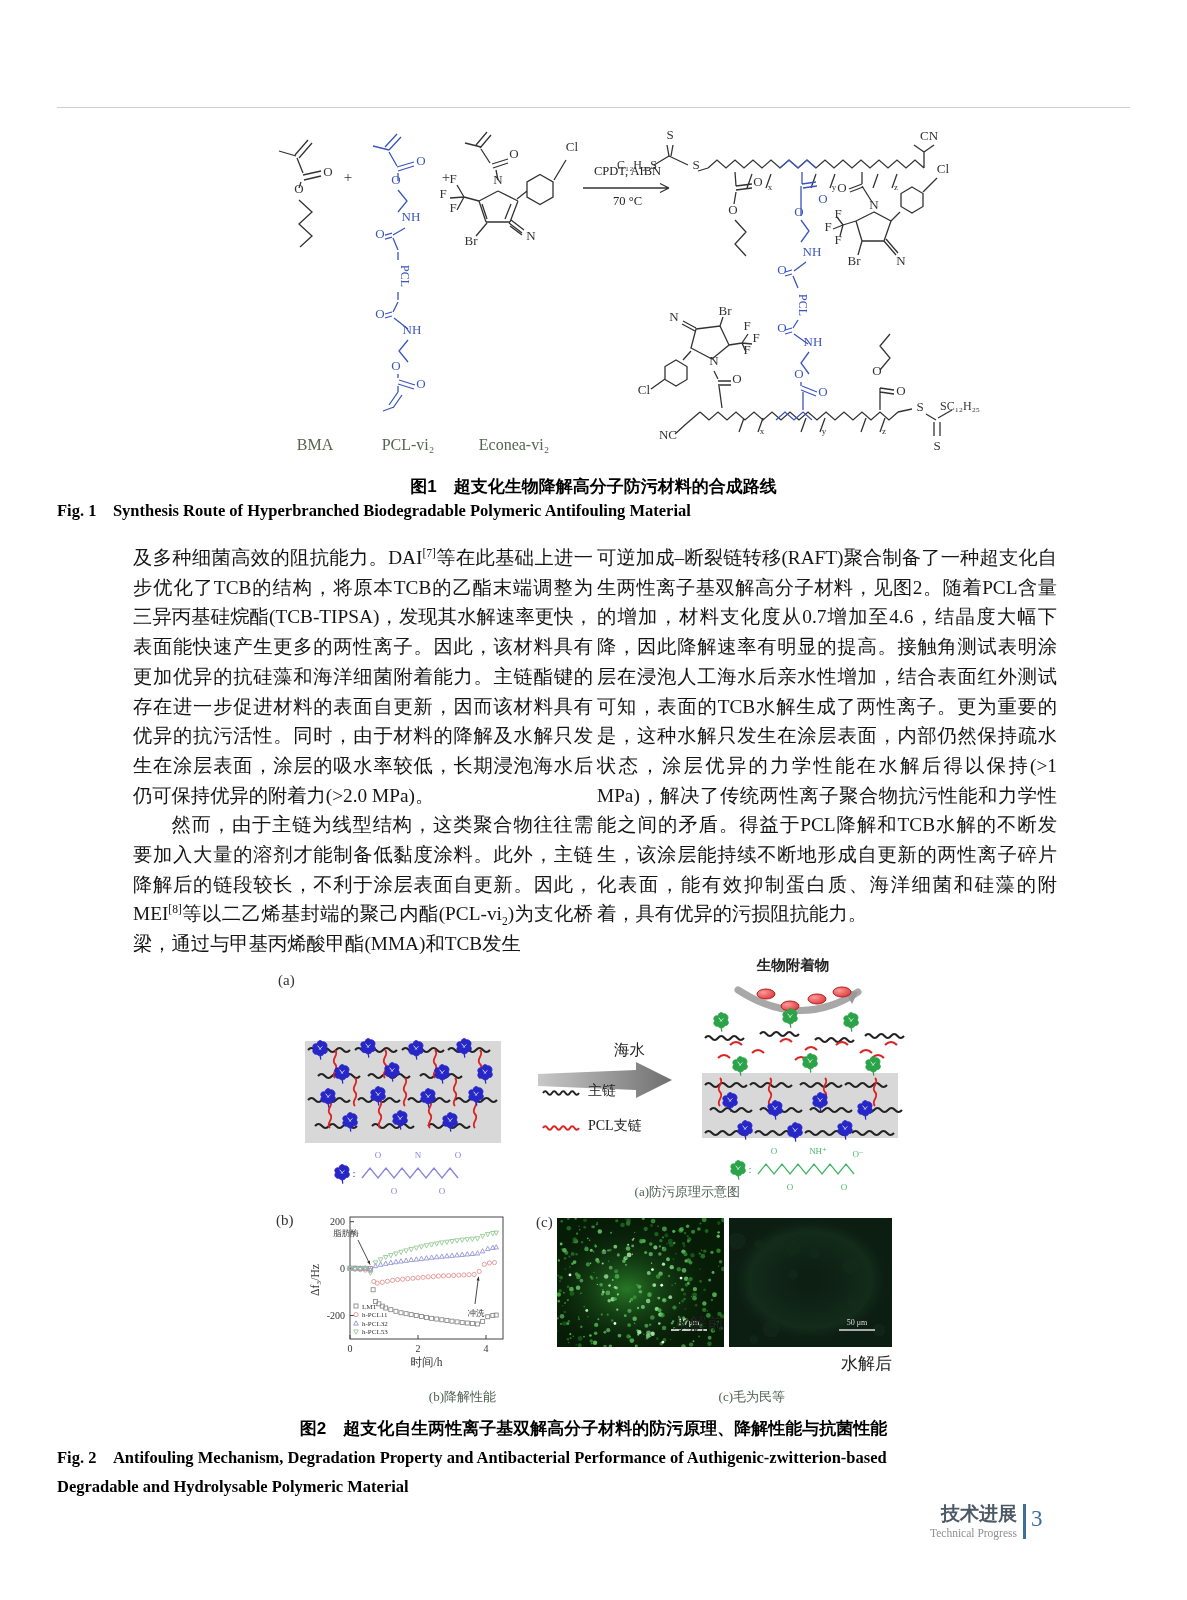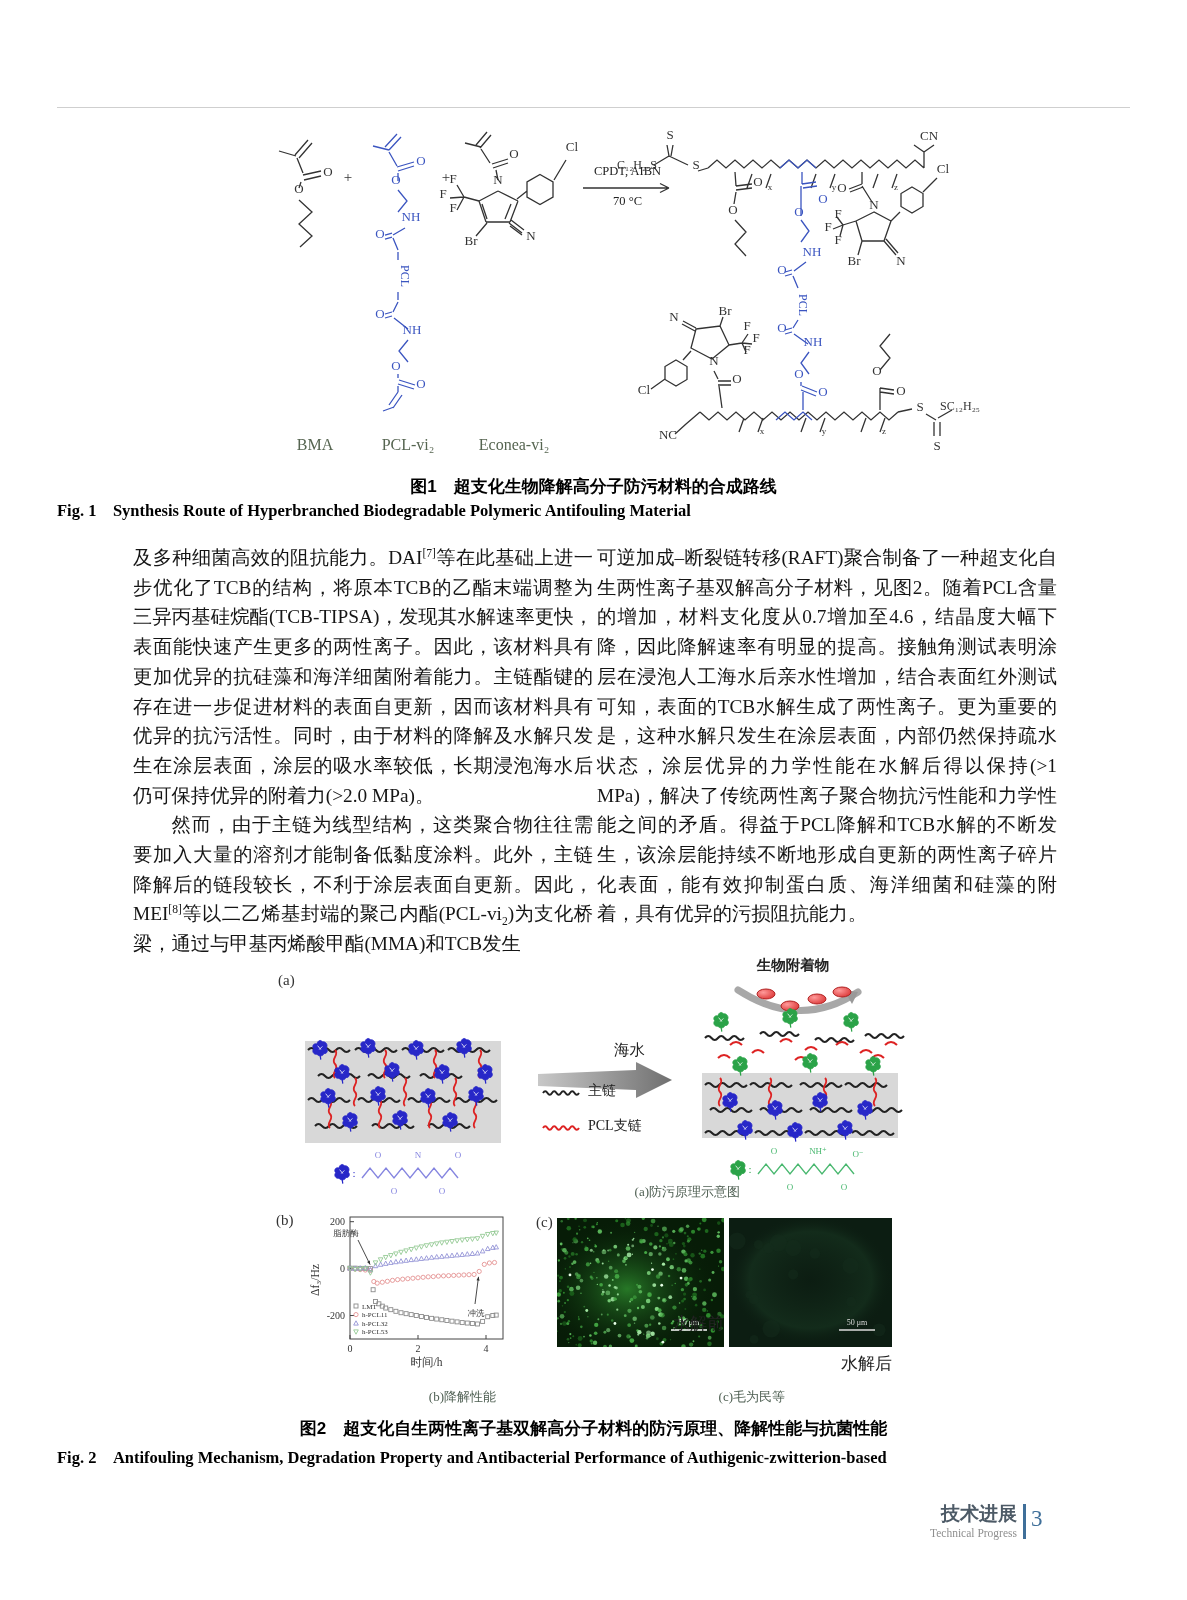--- a/index.html
+++ b/index.html
@@ -970,18 +970,19 @@
         <line x1="110" y1="112" x2="146" y2="112" stroke="#ddd" stroke-width="1.6"></line>
         <text x="128" y="107" font-size="8" fill="#ddd" text-anchor="middle">50 μm</text>
       </svg>
   </div>
   <div class="abs mollab" style="left:557px;top:1312px;width:167px;">水解前</div>
   <div class="abs mollab" style="left:729px;top:1352px;width:163px;">水解后</div>
   <div class="abs sublab" style="left:645px;top:1388px;width:140px;">(c)毛为民等</div>
 
   <div class="abs capcn" style="left:57px;top:1417px;width:1073px;">图2　超支化自生两性离子基双解高分子材料的防污原理、降解性能与抗菌性能</div>
   <div class="abs capen" style="left:57px;top:1447px;width:1073px;">Fig. 2　Antifouling Mechanism, Degradation Property and Antibacterial Performance of Authigenic-zwitterion-based</div>
+  <div class="abs capen" style="left:57px;top:1477px;width:1073px;">Degradable and Hydrolysable Polymeric Material</div>
 
   <div class="abs ftcn" style="left:860px;top:1501px;width:157px;">技术进展</div>
   <div class="abs ften" style="left:860px;top:1527px;width:157px;">Technical Progress</div>
   <div class="abs" style="left:1023px;top:1504px;width:3px;height:35px;background:#3f6f99;"></div>
   <div class="abs pgnum" style="left:1031px;top:1506px;">3</div>
 </div>
 
 </body></html>

